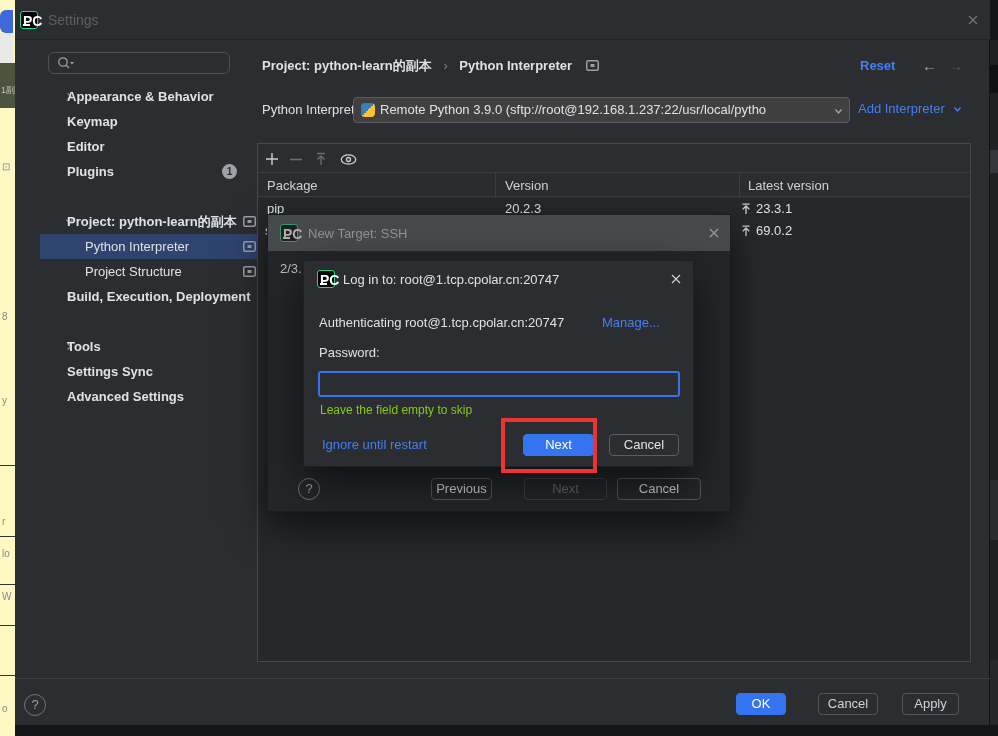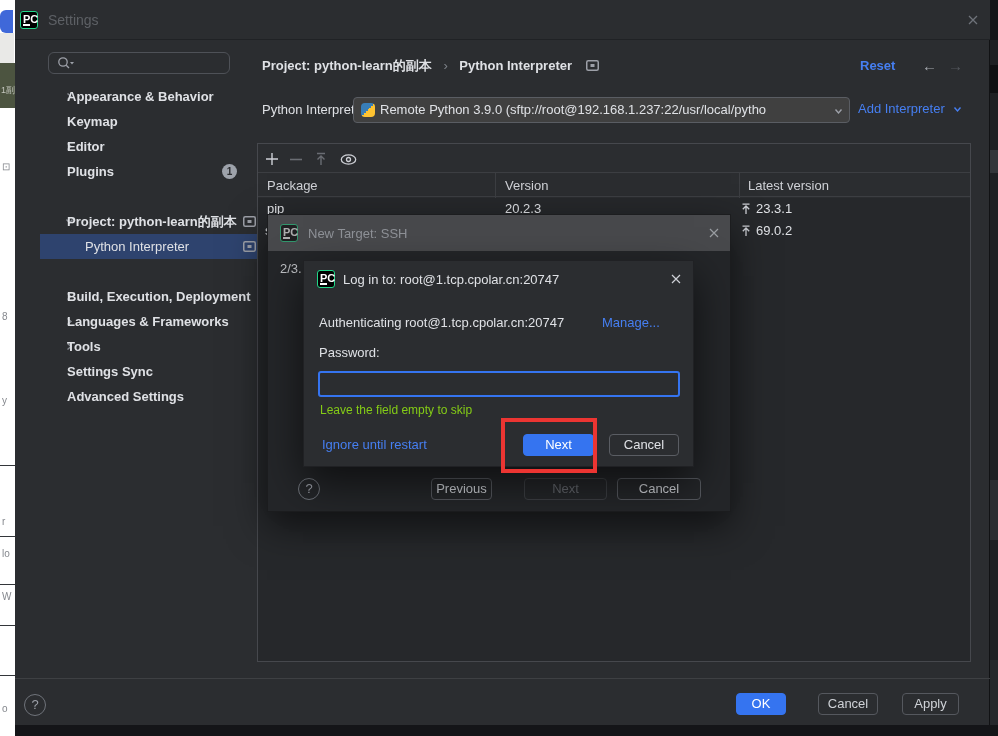--- a/index.html
+++ b/index.html
@@ -5,21 +5,21 @@
   * { margin:0; padding:0; box-sizing:border-box; }
   body { background:#000; }
   .screen{
     position:relative; width:998px; height:736px; overflow:hidden;
     background:#141518; font-family:"Liberation Sans",sans-serif;
     font-size:13px; color:#dfe1e5; -webkit-font-smoothing:antialiased;
   }
   .abs{ position:absolute; }
 
   
-  .left-strip{ left:0; top:0; width:15px; height:736px; background:#ffffff; z-index:1;}
+  .left-strip{ left:0; top:0; width:15px; height:736px; background:#fef9c3; z-index:1;}
   .ls-blue{ left:0; top:10px; width:13px; height:23px; background:#3f68d9; border-radius:6px 0 0 6px;}
   .ls-white{ left:0; top:33px; width:14px; height:30px; background:#e9e9e7;}
   .ls-olive{ left:0; top:63px; width:15px; height:45px; background:#4c5440; color:#c3c6bd; font-size:9px; padding:21px 0 0 1px;}
   .frag{ position:absolute; left:2px; color:#85888e; font-size:10px; line-height:10px;}
   .ls-line{ position:absolute; left:0; width:15px; height:1px; background:#33363a;}
   .right-gutter{ left:990px; top:40px; width:8px; height:685px; background:#1e2023; z-index:1;}
   .rg-b1{ left:0; top:25px; width:8px; height:28px; background:#0f1012;}
   .rg-b2{ left:0; top:110px; width:8px; height:23px; background:#33363a;}
   .rg-b3{ left:0; top:440px; width:8px; height:60px; background:#2a2c30;}
   .rg-b4{ left:0; top:620px; width:8px; height:65px; background:#26282c;}
@@ -27,21 +27,21 @@
 
   
   .window{ left:15px; top:0; width:975px; height:725px; background:#2b2d30; border-right:1px solid #111214; z-index:2;}
   .titlebar{ left:15px; top:0; width:975px; height:40px; background:#2b2d30; border-bottom:1px solid #202225; z-index:3;}
   .win-title{ position:absolute; left:33px; top:12px; font-size:14px; color:#5d6065;}
   .x-icon{ position:absolute; width:14px; height:14px; color:#6f737a;}
   .titlebar .x-icon{ left:951px; top:13px; }
 
   
   .pc-icon{ position:absolute; width:18px; height:18px; background:#000; border:1px solid #21d789; border-radius:3px; }
-  .pc-icon .pc-t{ position:absolute; left:2px; top:1px; font-size:11px; font-weight:bold; color:#fff; letter-spacing:0;}
+  .pc-icon .pc-t{ position:absolute; left:2px; top:1px; font-size:14px; font-weight:bold; color:#fff; letter-spacing:0;}
   .pc-icon .pc-u{ position:absolute; left:2px; bottom:2px; width:7px; height:2px; background:#fff;}
   .dim{ opacity:.55; }
 
   
   .search-box{ left:48px; top:52px; width:182px; height:22px; border:1px solid #4e5157; border-radius:6px; z-index:3;}
   .search-glyph{ position:absolute; left:8px; top:3px; color:#9da0a8; }
   .tree-row{ position:absolute; left:0; width:230px; height:25px; line-height:25px; z-index:3; color:#dfe1e5;margin-left:40px;}
   .tree-row.selected{ background:#2e436e; }
   .tree-row .chev{ position:absolute; left:25px; top:8px; color:#878b92;}
   .tree-row .lbl{ position:absolute; left:27px; white-space:nowrap; font-weight:bold;}
@@ -203,35 +203,36 @@
   </div>
   <div class="tree-row selected" style="top:234px">
     <span class="lbl child">Python Interpreter</span>
     <span class="mon">
         <svg width="13" height="11" viewBox="0 0 13 11">
           <rect x="0.75" y="0.75" width="11.5" height="9.5" rx="1.5" fill="none" stroke="currentColor" stroke-width="1.5"></rect>
           <rect x="4.5" y="4" width="4" height="3" fill="currentColor"></rect>
         </svg>
       </span>
   </div>
+  <div class="tree-row" style="top:259px">
+    <span class="lbl child">Project Structure</span>
+    <span class="mon">
+        <svg width="13" height="11" viewBox="0 0 13 11">
+          <rect x="0.75" y="0.75" width="11.5" height="9.5" rx="1.5" fill="none" stroke="currentColor" stroke-width="1.5"></rect>
+          <rect x="4.5" y="4" width="4" height="3" fill="currentColor"></rect>
+        </svg>
+      </span>
+  </div>
   <div class="tree-row" style="top:284px">
     <span class="chev">
         <svg width="8" height="9" viewBox="0 0 8 9">
           <path d="M2.5 1.5 L6 4.5 L2.5 7.5" fill="none" stroke="currentColor" stroke-width="1.4"></path>
         </svg>
       </span>
     <span class="lbl">Build, Execution, Deployment</span>
-  </div>
-  <div class="tree-row" style="top:309px">
-    <span class="chev">
-        <svg width="8" height="9" viewBox="0 0 8 9">
-          <path d="M2.5 1.5 L6 4.5 L2.5 7.5" fill="none" stroke="currentColor" stroke-width="1.4"></path>
-        </svg>
-      </span>
-    <span class="lbl">Languages &amp; Frameworks</span>
   </div>
   <div class="tree-row" style="top:334px">
     <span class="chev">
         <svg width="8" height="9" viewBox="0 0 8 9">
           <path d="M2.5 1.5 L6 4.5 L2.5 7.5" fill="none" stroke="currentColor" stroke-width="1.4"></path>
         </svg>
       </span>
     <span class="lbl">Tools</span>
   </div>
   <div class="tree-row" style="top:359px">

